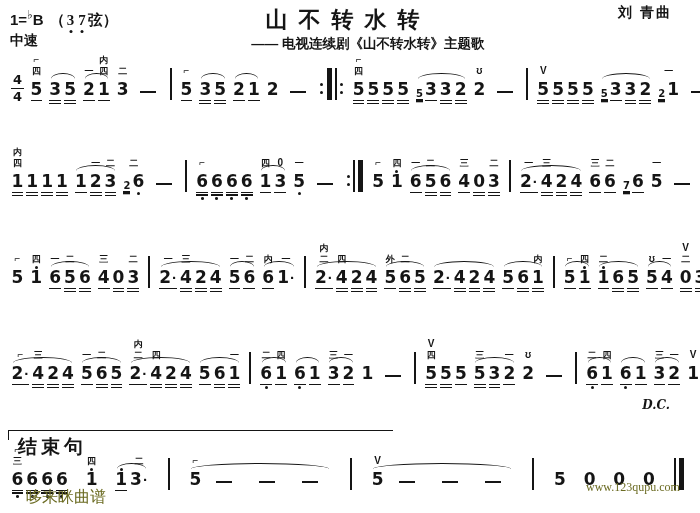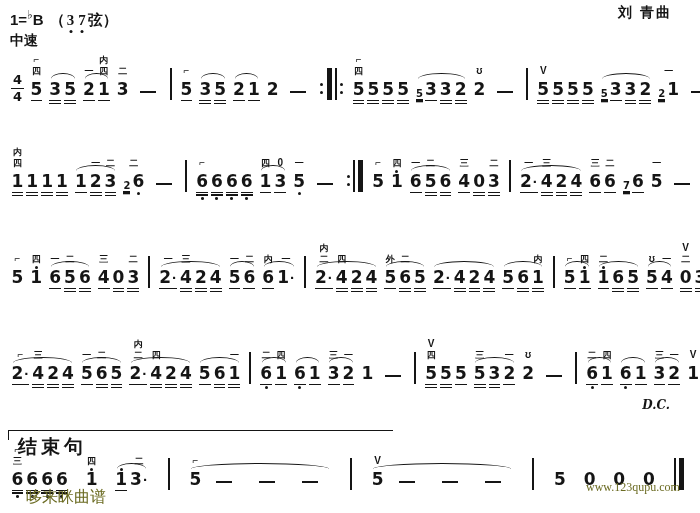--- a/index.html
+++ b/index.html
@@ -58,20 +58,22 @@
 </style>
 </head>
 <body>
 
 <div id="page">
   <div class="keyline">
     <span>1=</span><span class="flat">♭</span><span>B</span>
     <span class="strings"><span>（</span><span class="ldot">3</span><span class="ldot">7</span><span>弦）</span></span>
   </div>
   <div class="tempo">中速</div>
+  <div class="title">山不转水转</div>
+  <div class="subtitle">—— 电视连续剧《山不转水转》主题歌</div>
   <div class="composer">刘 青曲</div>
 
   <div id="score">
       <div class="line" style="top: 52px;">
         <div class="sig">
           <span class="sn">4</span>
           <div class="sl"></div>
           <span class="sn">4</span>
         </div>
         <div class="grp">

